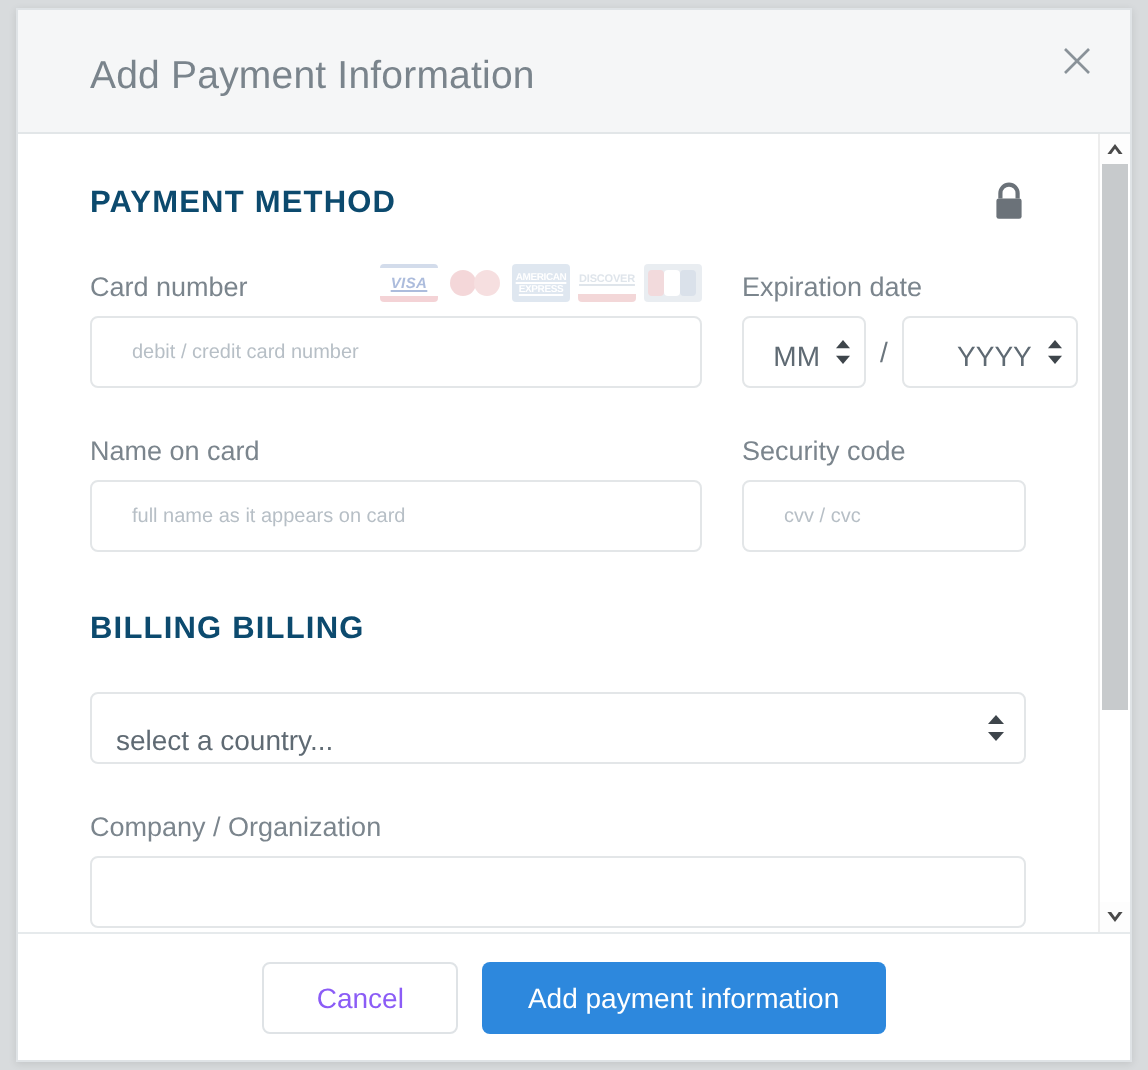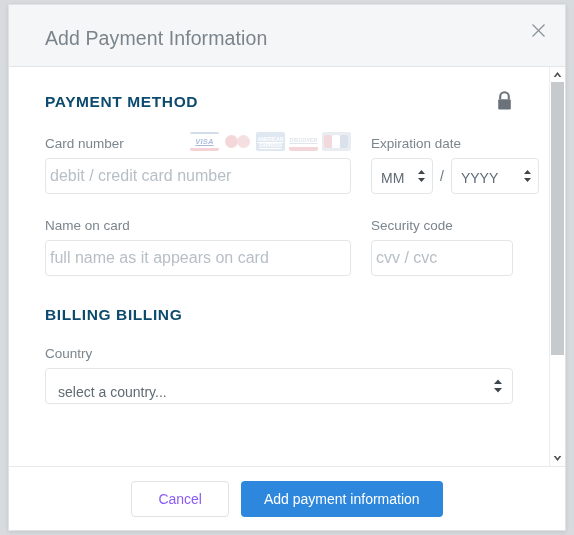--- a/index.html
+++ b/index.html
@@ -234,22 +234,22 @@
   .brand-jcb .d2 { left: 10px; background: #ffffff; }
   .brand-jcb .d3 { left: 18px; background: #aebdd2; }
 
   
   .text-input {
     width: 100%;
     height: 36px;
     box-sizing: border-box;
     border: 1px solid #e3e6e8;
     border-radius: 4px;
-    padding: 0 4px;
-    font-size: 16px;
+    padding: 0 20px;
+    font-size: 10px;
     color: #0c4a6e;
     font-family: "Liberation Sans", sans-serif;
     background: #ffffff;
     outline: none;
   }
   .text-input::placeholder { color: #b7bfc6; }
 
   .select-box {
     position: relative;
     height: 36px;
@@ -277,21 +277,21 @@
 
   .exp-wrap {
     display: flex;
     align-items: center;
     gap: 7px;
   }
   .sel-mm { width: 62px; }
   .sel-yyyy { width: 88px; }
   .sel-mm, .sel-yyyy {
     padding: 4px 22px 0 9px;
-    justify-content: flex-start;
+    justify-content: flex-end;
   }
   .sel-mm .updown, .sel-yyyy .updown { right: 6px; }
   .slash {
     color: #6b757d;
     font-size: 14px;
   }
 
   .spacer-24 { height: 24px; }
   .spacer-30 { height: 30px; }
 
@@ -441,34 +441,37 @@
           </div>
         </div>
 
         <div class="spacer-30"></div>
 
         <div class="section-head">
           <span>BILLING BILLING</span>
         </div>
 
         <div>
-          <div class="field-label">Country</div>
           <div class="select-box country-select">
             <span>select a country...</span>
             <span class="updown">
               <svg width="10" height="14" viewBox="0 0 10 14" aria-hidden="true">
                 <path d="M5 0.5 L9 5 L1 5 Z" fill="currentColor"></path>
                 <path d="M5 13.5 L9 9 L1 9 Z" fill="currentColor"></path>
               </svg>
             </span>
           </div>
         </div>
 
         <div class="spacer-24"></div>
 
+        <div>
+          <div class="field-label">Company / Organization</div>
+          <input class="cut-input text-input" type="text" placeholder="" style="">
+        </div>
 
       </div>
     </div>
 
     <div class="scrollbar">
       <div class="sb-arrow up">
         <svg width="9" height="7" viewBox="0 0 9 7" aria-hidden="true">
           <path d="M4.5 1 L8.3 6 L6.4 6 L4.5 3.4 L2.6 6 L0.7 6 Z" fill="currentColor"></path>
         </svg>
       </div>

